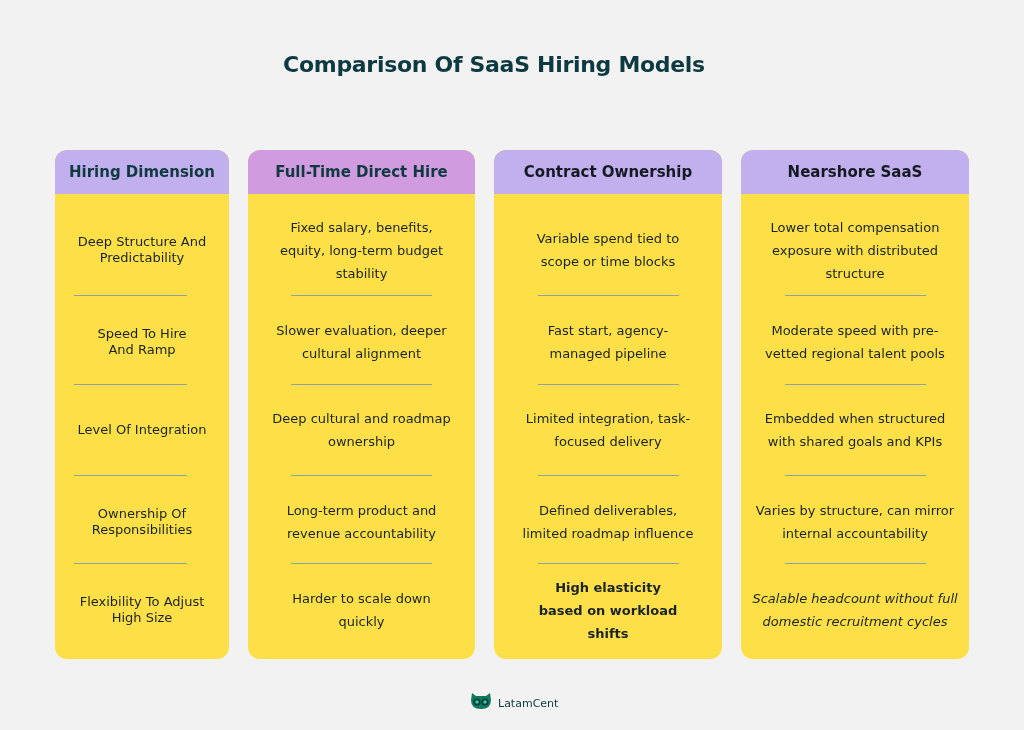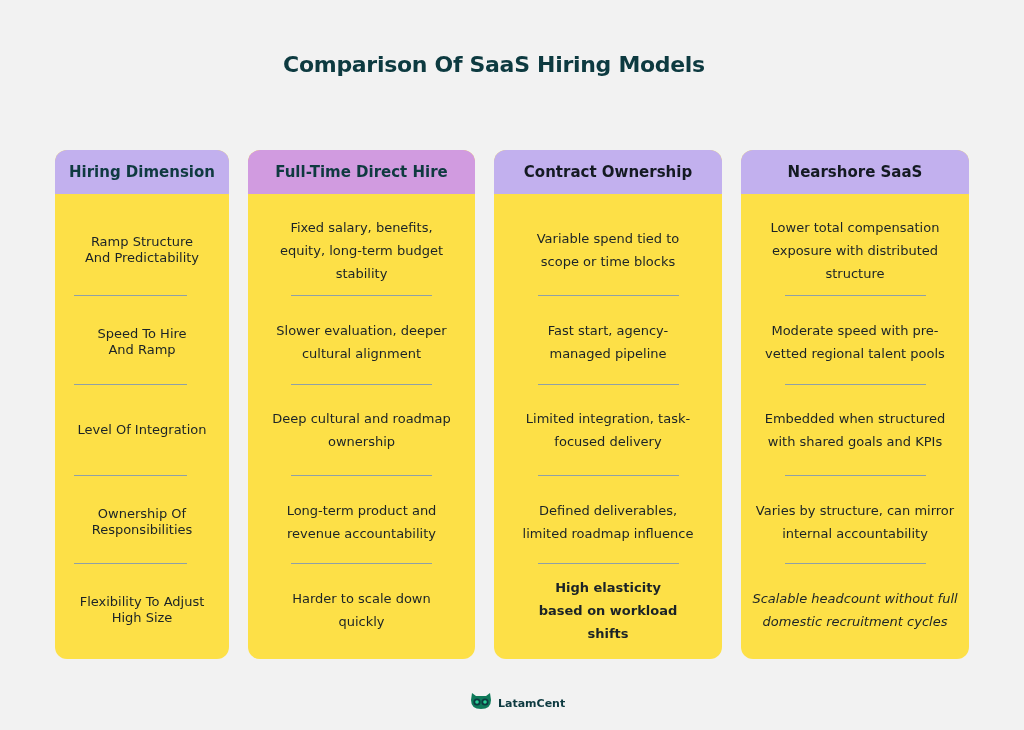--- a/index.html
+++ b/index.html
@@ -31,32 +31,32 @@
   }
   .cell.dim { line-height: 16px; }
   .cell.val { line-height: 23px; }
   .divider {
     position: absolute; height: 1px; background: #8fa0a6;
   }
   .footer {
     position: absolute; top: 692px; left: 470px; display: flex; align-items: center; gap: 6px;
   }
   .footer .brand {
-    font-family: "DejaVu Sans", sans-serif; font-weight: bold; font-size: 11px; color: #0d3a40;
+    font-family: "DejaVu Sans", sans-serif; font-weight: normal; font-size: 11px; color: #0d3a40;
   }
 </style>
 </head>
 <body>
 
 <div class="title">Comparison Of SaaS Hiring Models</div>
 
 <div class="col" style="left:55px;width:174px;">
   <div class="col-head purple teal-text">Hiring Dimension</div>
   <div class="cells">
-    <div class="cell dim" style="top:16px;height:80px;padding:0 22px;">Ramp Structure And Predictability</div>
+    <div class="cell dim" style="top:16px;height:80px;padding:0 22px;">Deep Structure And Predictability</div>
     <div class="divider" style="top:101px;left:19px;width:113px;"></div>
     <div class="cell dim" style="top:108px;height:80px;padding:0 40px;">Speed To Hire And Ramp</div>
     <div class="divider" style="top:190px;left:19px;width:113px;"></div>
     <div class="cell dim" style="top:196px;height:80px;">Level Of Integration</div>
     <div class="divider" style="top:281px;left:19px;width:113px;"></div>
     <div class="cell dim" style="top:288px;height:80px;padding:0 30px;">Ownership Of Responsibilities</div>
     <div class="divider" style="top:369px;left:19px;width:113px;"></div>
     <div class="cell dim" style="top:376px;height:80px;padding:0 18px;">Flexibility To Adjust High Size</div>
   </div>
 </div>

